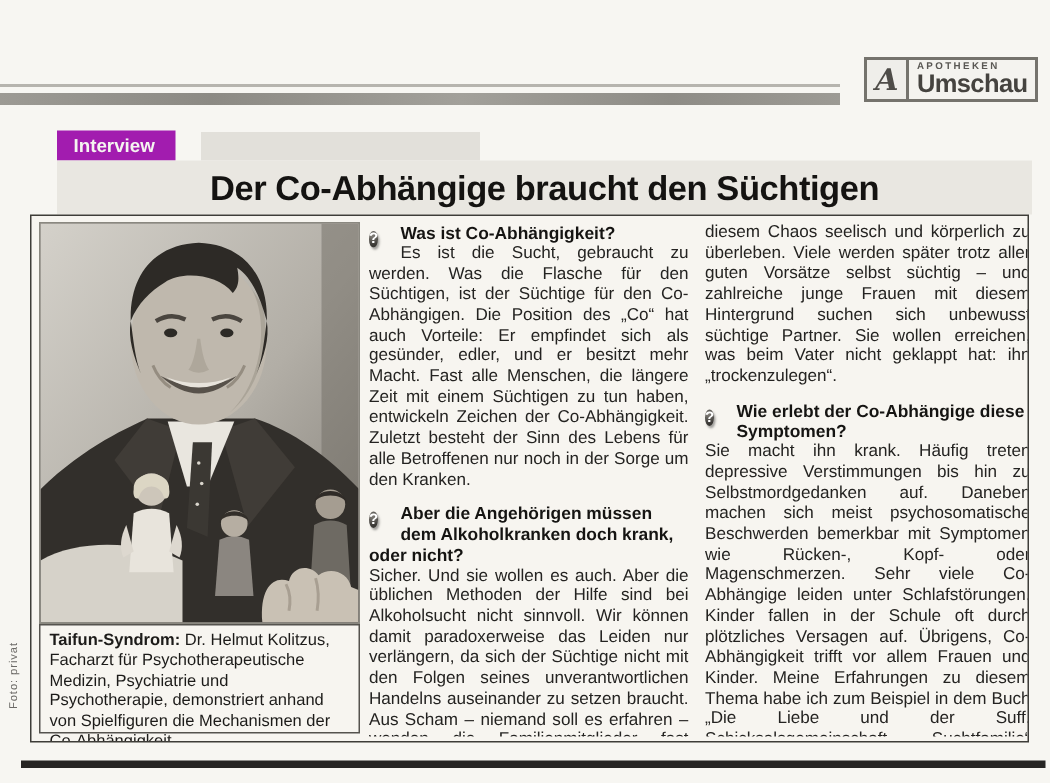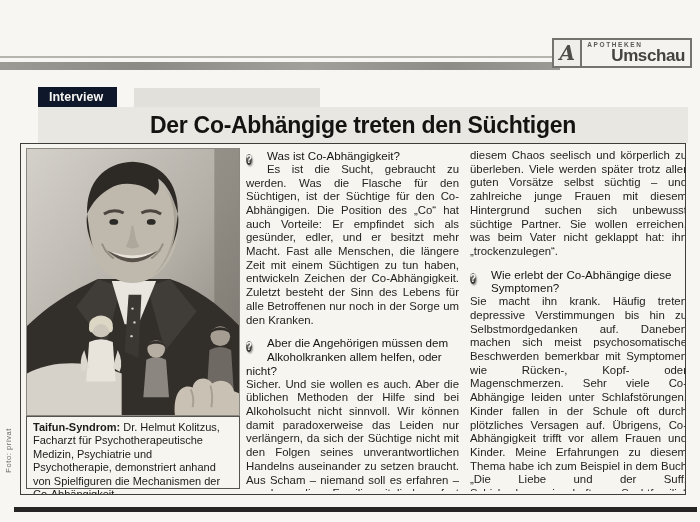--- a/index.html
+++ b/index.html
@@ -13,24 +13,24 @@
   .rule-thin{position:absolute;left:0;top:56px;width:560px;height:2px;background:#b6b4ae;}
   .rule-thick{position:absolute;left:0;top:62px;width:560px;height:8px;
     background:linear-gradient(90deg,#9c9a94,#8c8a84 25%,#a2a09a 55%,#8e8c86 80%,#9c9a94);}
   .logo{position:absolute;top:38px;right:8px;display:flex;align-items:stretch;
     border:2px solid #75736d;background:#f4f3ef;}
   .logo-a{width:26px;display:flex;align-items:center;justify-content:center;
     font-family:"DejaVu Serif",serif;font-weight:bold;font-style:italic;
     font-size:20px;color:#4e4c48;border-right:2px solid #75736d;background:#efeeea;}
   .logo-right{padding:1px 5px 2px 5px;display:flex;flex-direction:column;justify-content:center;}
   .logo-small{font-size:6.5px;font-weight:bold;letter-spacing:1.6px;color:#5a5854;line-height:7px;}
-  .logo-word{font-size:17px;font-weight:bold;color:#45433f;line-height:16px;letter-spacing:-0.4px;margin-left:24px;}
+  .logo-word{font-size:17px;font-weight:bold;color:#45433f;line-height:16px;letter-spacing:-0.4px;}
   
   .kicker-strip{position:absolute;left:134px;top:88px;width:186px;height:19px;background:#e2e0da;}
-  .kicker{position:absolute;left:38px;top:87px;height:20px;background:#0f172a;color:#f5f4f0;
+  .kicker{position:absolute;left:38px;top:87px;height:20px;background:#a21caf;color:#f5f4f0;
     font-weight:bold;font-size:12.5px;line-height:20px;padding:0 14px 0 11px;}
   .titlebar{position:absolute;left:38px;top:107px;width:650px;height:36px;background:#e9e7e1;
     display:flex;align-items:center;justify-content:center;}
   .title{font-size:23px;font-weight:bold;color:#141311;letter-spacing:-0.3px;}
   
   .frame{position:absolute;left:20px;top:143px;width:666px;height:352px;
     border:1px solid #3e3d39;background:#f7f5f0;box-sizing:border-box;overflow:hidden;}
   .photo{position:absolute;left:5px;top:4px;width:214px;height:268px;border:1px solid #8a8880;
     box-sizing:border-box;overflow:hidden;background:#a9a59e;}
   .photo svg{display:block;width:100%;height:100%;}
@@ -42,42 +42,42 @@
   .col{position:absolute;top:5px;height:342px;overflow:hidden;}
   .col1{left:225px;width:213px;}
   .col2{left:449px;width:217px;}
   .q-block{margin-top:9px;}
   .q-block.first{margin-top:0;}
   .q-icon{float:left;width:15px;height:26px;margin-right:6px;}
   .q-ball{width:14px;height:14px;border-radius:50%;
     background:radial-gradient(circle at 35% 28%, #827f79, #3a3835 72%);
     color:#fff;font-size:10px;font-weight:bold;text-align:center;line-height:14px;
     box-shadow:1px 1.5px 1.5px rgba(0,0,0,0.35);}
-  .q-text{font-weight:normal;font-size:11.6px;line-height:13.8px;color:#151412;}
+  .q-text{font-weight:bold;font-size:11.6px;line-height:13.8px;color:#151412;}
   .a-text{font-size:11.4px;line-height:13.7px;text-align:justify;color:#242321;}
   .bottom-rule{position:absolute;left:14px;top:507px;width:683px;height:5px;background:#262523;}
 </style>
 </head>
 <body>
 
 <div class="rule-thin"></div>
 <div class="rule-thick"></div>
 
 <div class="logo">
   <div class="logo-a">A</div>
   <div class="logo-right">
     <div class="logo-small">APOTHEKEN</div>
     <div class="logo-word">Umschau</div>
   </div>
 </div>
 
 <div class="kicker-strip"></div>
 <div class="kicker">Interview</div>
 <div class="titlebar">
-  <div class="title">Der Co-Abhängige treten den Süchtigen</div>
+  <div class="title">Der Co-Abhängige braucht den Süchtigen</div>
 </div>
 
 <div class="credit">Foto: privat</div>
 
 <div class="frame">
 
   <div class="photo">
     <svg viewBox="0 0 215 270" preserveAspectRatio="none">
       <defs>
         <linearGradient id="bg" x1="0" y1="0" x2="1" y2="1">
@@ -145,21 +145,21 @@
   </div>
 
   <div class="col col1">
     <div class="q-block first">
       <span class="q-icon"><span class="q-ball">?</span></span>
       <div class="q-text">Was ist Co-Abhängigkeit?</div>
     </div>
     <div class="a-text">Es ist die Sucht, gebraucht zu werden. Was die Flasche für den Süchtigen, ist der Süchtige für den Co-Abhängigen. Die Position des „Co“ hat auch Vorteile: Er empfindet sich als gesünder, edler, und er besitzt mehr Macht. Fast alle Menschen, die längere Zeit mit einem Süchtigen zu tun haben, entwickeln Zeichen der Co-Abhängigkeit. Zuletzt besteht der Sinn des Lebens für alle Betroffenen nur noch in der Sorge um den Kranken.</div>
     <div class="q-block">
       <span class="q-icon"><span class="q-ball">?</span></span>
-      <div class="q-text">Aber die Angehörigen müssen dem Alkoholkranken allem helfen, oder nicht?</div>
+      <div class="q-text">Aber die Angehörigen müssen dem Alkoholkranken doch krank, oder nicht?</div>
     </div>
     <div class="a-text">Sicher. Und sie wollen es auch. Aber die üblichen Methoden der Hilfe sind bei Alkoholsucht nicht sinnvoll. Wir können damit paradoxerweise das Leiden nur verlängern, da sich der Süchtige nicht mit den Folgen seines unverantwortlichen Handelns auseinander zu setzen braucht. Aus Scham – niemand soll es erfahren – wenden die Familienmitglieder fast übermenschliche Kräfte auf, um die Tragödie geheim zu halten. Kinder haben es besonders schwer, in</div>
   </div>
 
   <div class="col col2">
     <div class="a-text">diesem Chaos seelisch und körperlich zu überleben. Viele werden später trotz aller guten Vorsätze selbst süchtig – und zahlreiche junge Frauen mit diesem Hintergrund suchen sich unbewusst süchtige Partner. Sie wollen erreichen, was beim Vater nicht geklappt hat: ihn „trockenzulegen“.</div>
     <div class="q-block">
       <span class="q-icon"><span class="q-ball">?</span></span>
       <div class="q-text">Wie erlebt der Co-Abhängige diese Symptomen?</div>
     </div>

